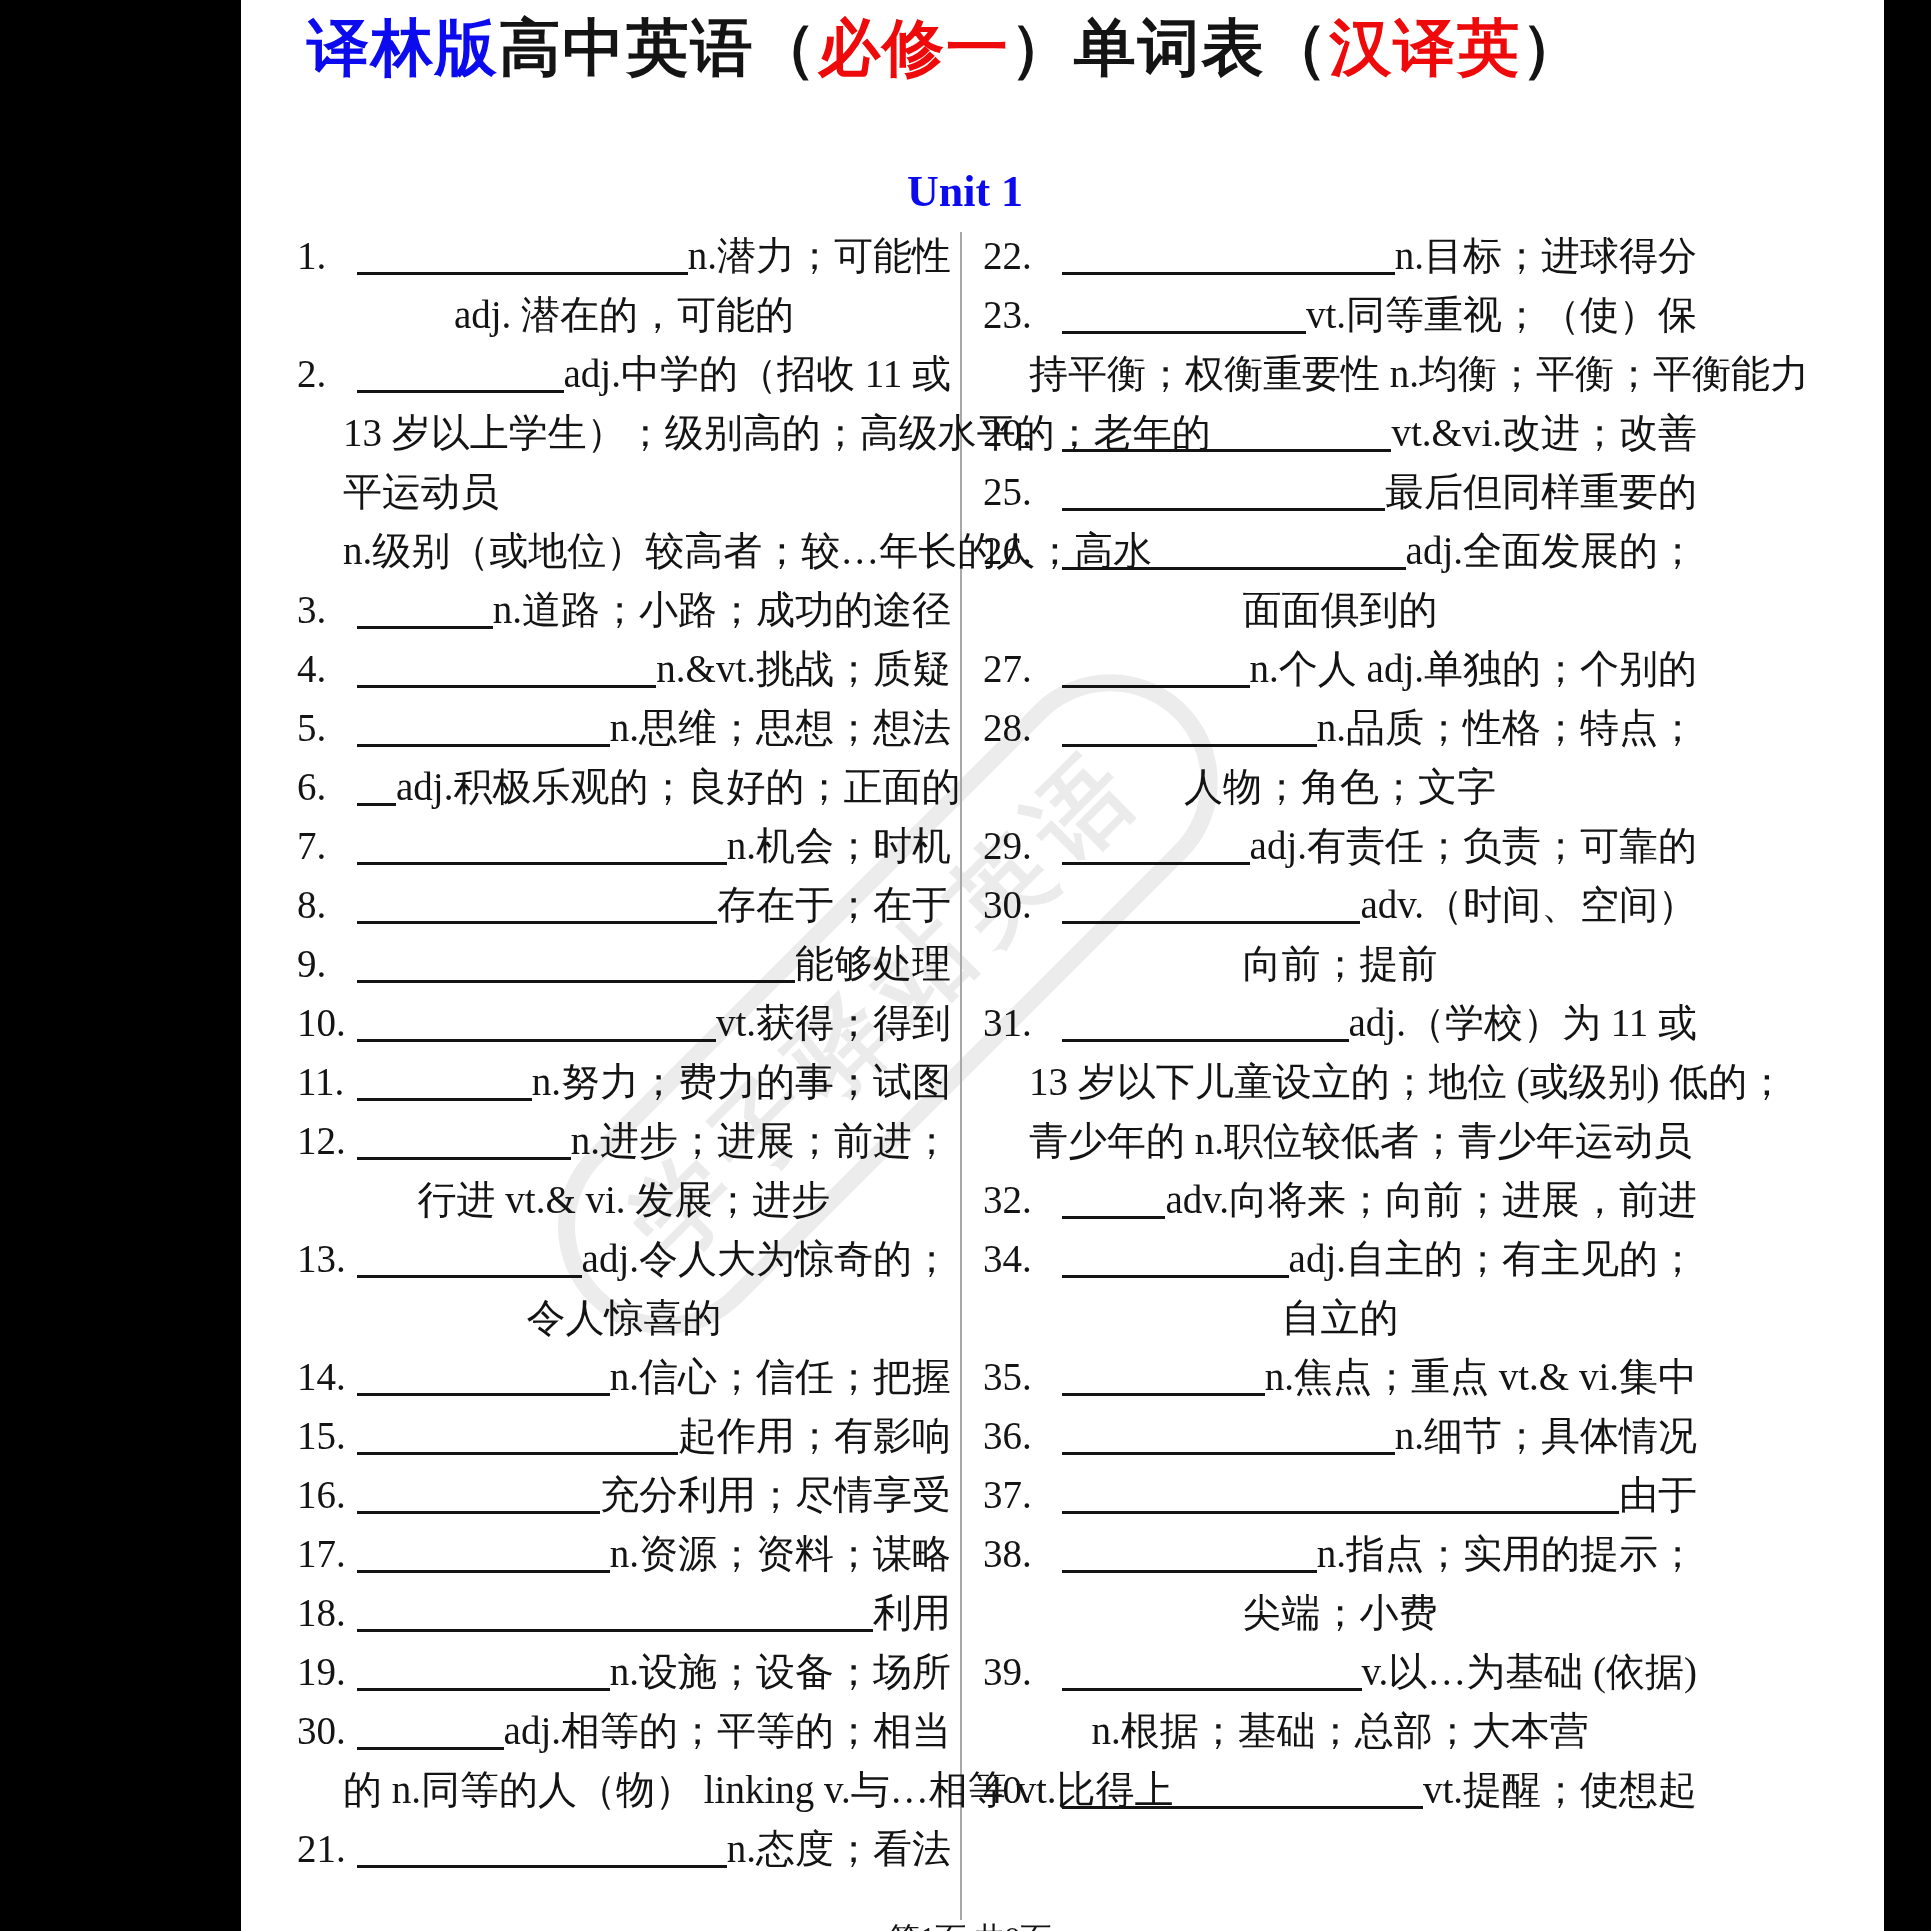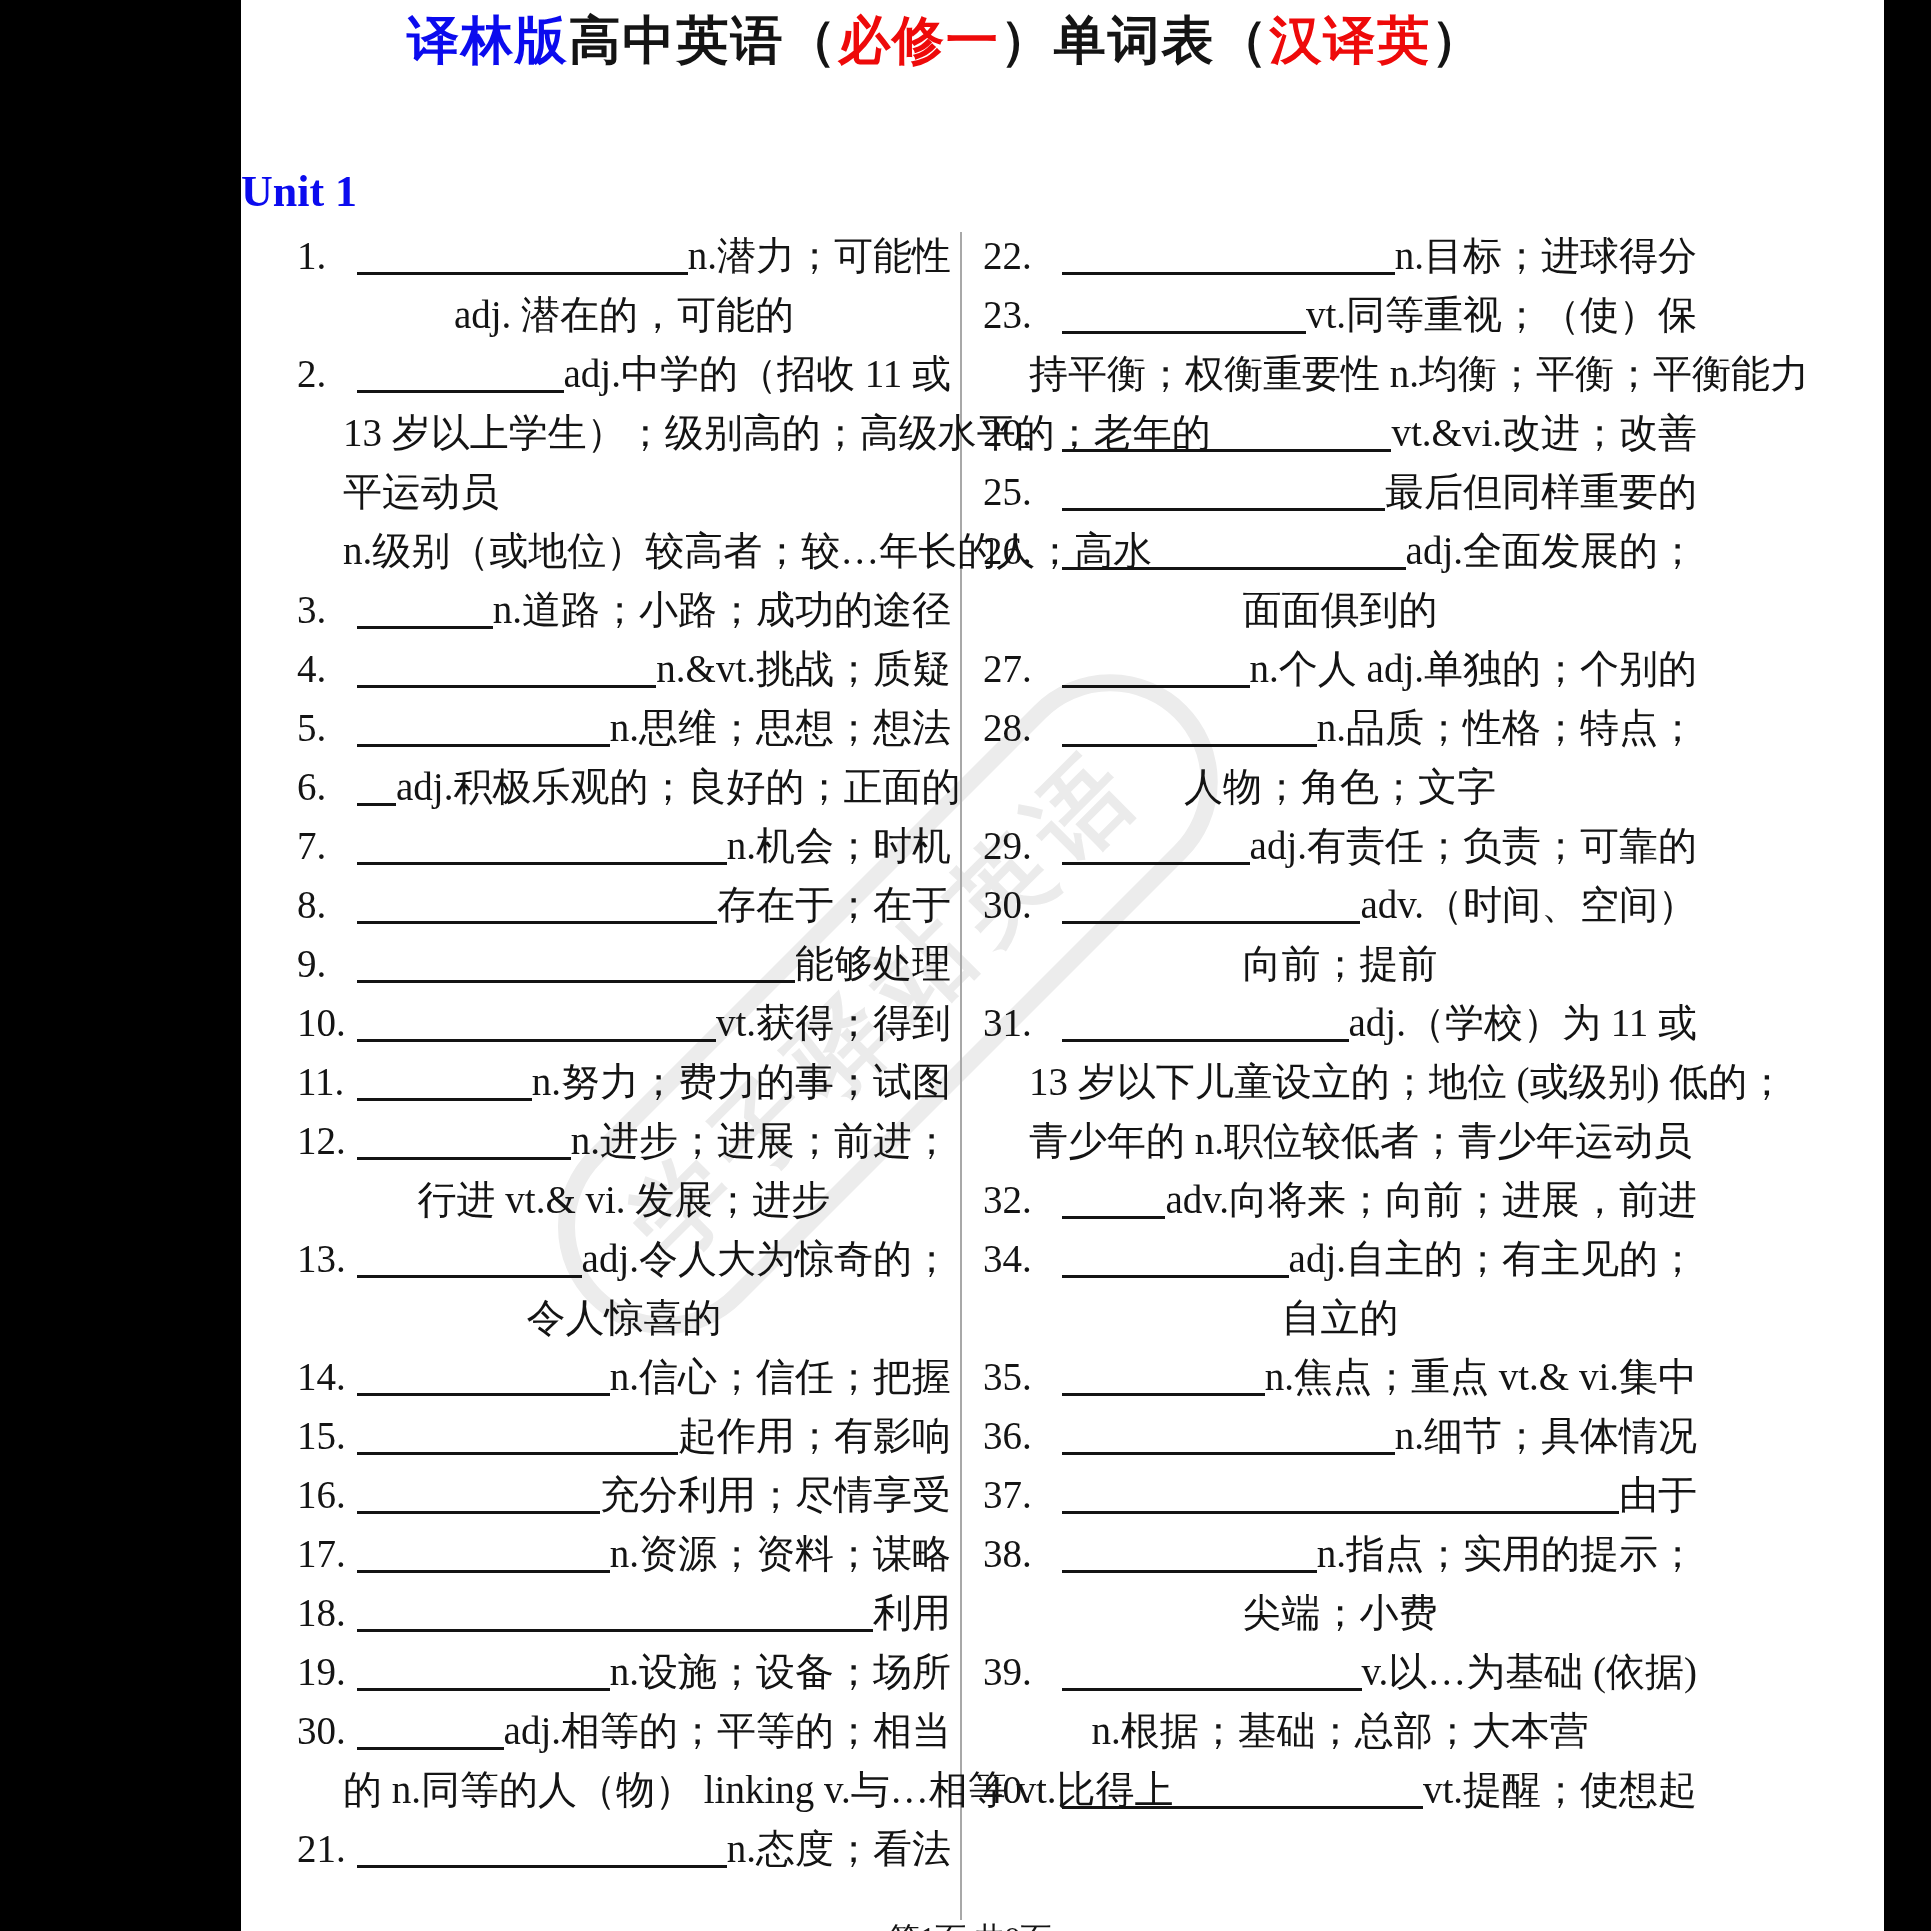--- a/index.html
+++ b/index.html
@@ -30,27 +30,27 @@
     white-space:nowrap;
     z-index:0;
     font-weight:bold;
   }
   .content{
     position:absolute;left:0;top:0;width:1464px;height:1931px;z-index:1;
   }
   .doc-title{
     position:absolute;top:5.8px;left:0;width:1410px;
     text-align:center;
-    font-size:52px;font-weight:bold;
+    font-size:62px;font-weight:bold;
     letter-spacing:1.9px;
     white-space:nowrap;
   }
   .unit-heading{
     position:absolute;top:166px;left:0;width:1448px;
-    text-align:left;
+    text-align:center;
     font-size:44px;font-weight:bold;
   }
   .col{
     position:absolute;top:218px;
   }
   .col-left{left:56px;width:654px;}
   .col-right{left:742px;width:714px;}
   .divider{
     position:absolute;left:719px;top:232px;
     width:1.9px;height:1688px;

